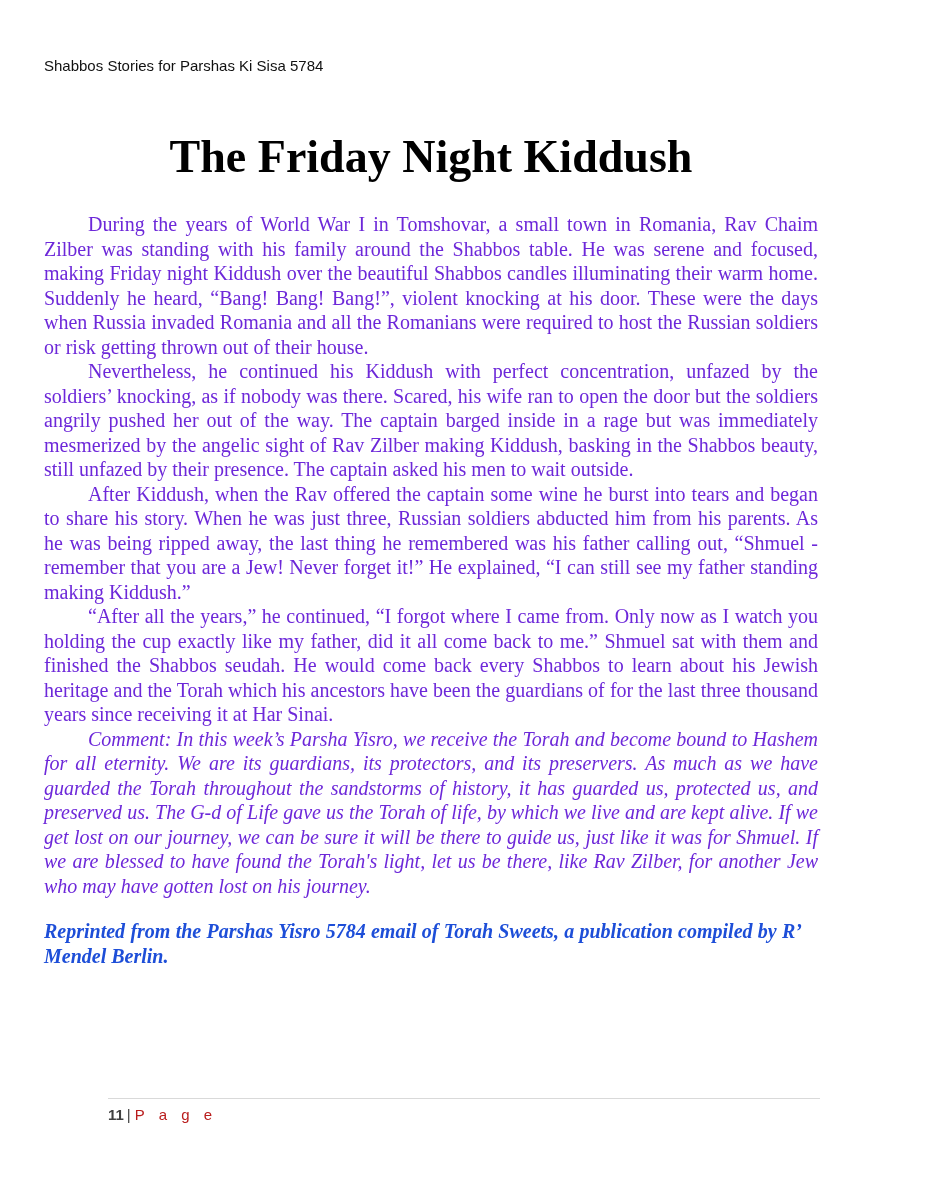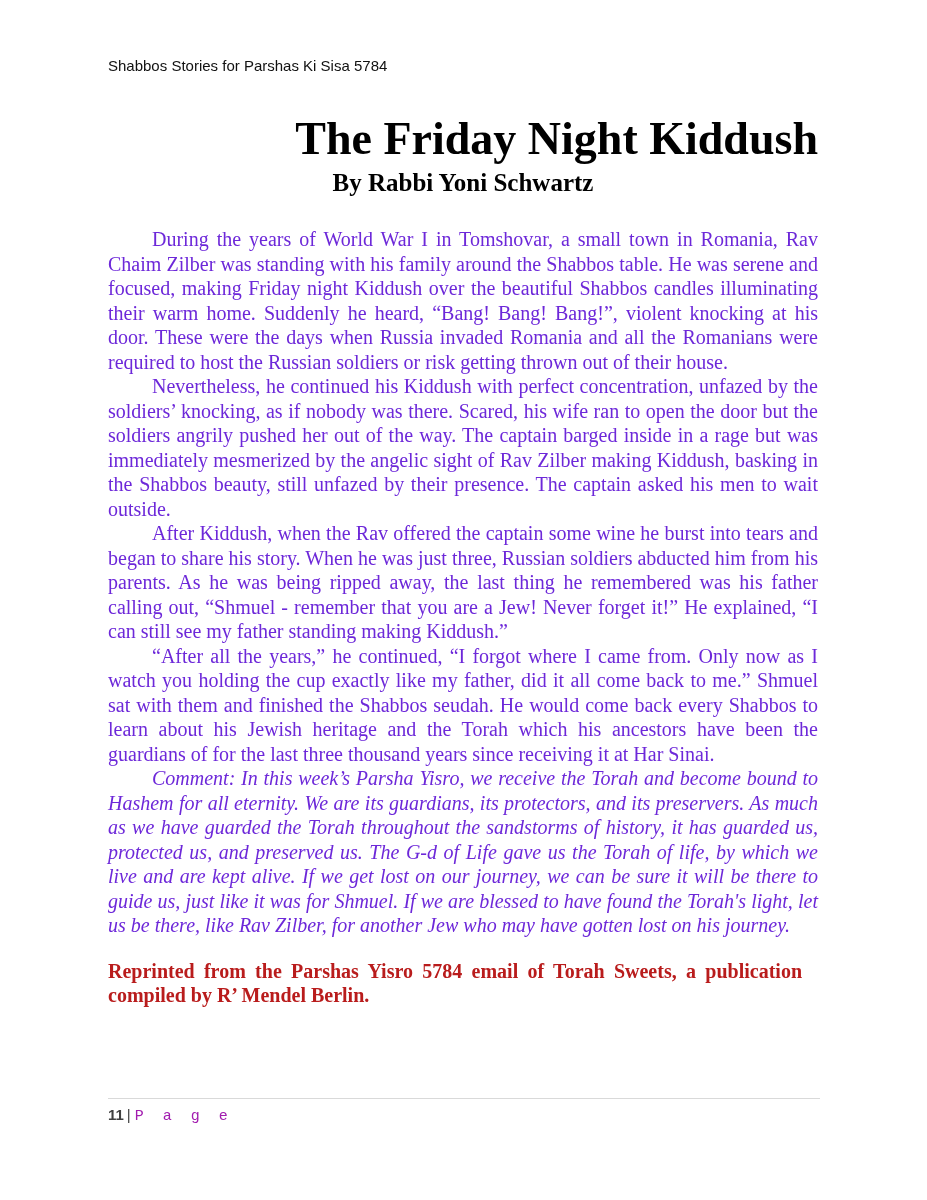--- a/index.html
+++ b/index.html
@@ -2,37 +2,37 @@
 <html><head>
 <meta charset="utf-8">
 <style>
   html, body { margin: 0; padding: 0; background: #ffffff; }
   .page {
     position: relative;
     width: 927px;
     height: 1200px;
     background: #ffffff;
     box-sizing: border-box;
-    padding: 56px 109px 0 108px;
+    padding: 56px 109px 0 44px;
     font-family: "Liberation Serif", serif;
     color: #1a1a1a;
     overflow: hidden;
   }
   .running-header {
     font-family: "Liberation Sans", sans-serif;
     font-size: 15px;
     line-height: 19px;
     color: #111111;
   }
   .article-title {
-    margin: 38px 0 0 0;
+    margin: 56px 0 0 0;
     font-size: 46px;
     line-height: 52px;
     font-weight: bold;
-    text-align: right;
+    text-align: center;
     color: #000000;
     letter-spacing: 0px;
   }
   .article-byline {
     margin: 3px 0 0 0;
     font-size: 25px;
     line-height: 30px;
     font-weight: bold;
     text-align: center;
     color: #000000;
@@ -46,47 +46,47 @@
     color: #6d28d9;
   }
   .body-text { margin-top: 29px; }
   .body-text p.comment { font-style: italic; }
   .attribution {
     margin: 21px 16px 0 0;
     font-size: 20px;
     line-height: 24.5px;
     text-align: justify;
     font-weight: bold;
-    color: #b91c1c;
+    font-style: italic;
+    color: #1d4ed8;
   }
   .page-footer {
     position: absolute;
     left: 108px;
     right: 107px;
     top: 1098px;
     border-top: 1px solid #d9d9d9;
     padding-top: 7px;
     font-family: "Liberation Sans", sans-serif;
     font-size: 15px;
     line-height: 18px;
   }
   .page-footer .page-num { font-weight: bold; color: #404040; }
   .page-footer .sep { color: #404040; margin: 0 4px 0 3px; font-weight: normal; }
-  .page-footer .page-label { color: #a21caf; letter-spacing: 5px; font-family: Liberation Mono, monospace; }
+  .page-footer .page-label { color: #b91c1c; letter-spacing: 5px; }
 </style>
 </head>
 <body>
 
 <div class="page">
 
   <div class="running-header">Shabbos Stories for Parshas Ki Sisa 5784</div>
 
   <h1 class="article-title">The Friday Night Kiddush</h1>
 
-  <h2 class="article-byline">By Rabbi Yoni Schwartz</h2>
 
   <div class="body-text">
     <p>During the years of World War I in Tomshovar, a small town in Romania, Rav Chaim Zilber was standing with his family around the Shabbos table. He was serene and focused, making Friday night Kiddush over the beautiful Shabbos candles illuminating their warm home. Suddenly he heard, “Bang! Bang! Bang!”, violent knocking at his door. These were the days when Russia invaded Romania and all the Romanians were required to host the Russian soldiers or risk getting thrown out of their house.</p>
     <p>Nevertheless, he continued his Kiddush with perfect concentration, unfazed by the soldiers’ knocking, as if nobody was there. Scared, his wife ran to open the door but the soldiers angrily pushed her out of the way. The captain barged inside in a rage but was immediately mesmerized by the angelic sight of Rav Zilber making Kiddush, basking in the Shabbos beauty, still unfazed by their presence. The captain asked his men to wait outside.</p>
     <p>After Kiddush, when the Rav offered the captain some wine he burst into tears and began to share his story. When he was just three, Russian soldiers abducted him from his parents. As he was being ripped away, the last thing he remembered was his father calling out, “Shmuel - remember that you are a Jew! Never forget it!” He explained, “I can still see my father standing making Kiddush.”</p>
     <p>“After all the years,” he continued, “I forgot where I came from. Only now as I watch you holding the cup exactly like my father, did it all come back to me.” Shmuel sat with them and finished the Shabbos seudah. He would come back every Shabbos to learn about his Jewish heritage and the Torah which his ancestors have been the guardians of for the last three thousand years since receiving it at Har Sinai.</p>
     <p class="comment">Comment: In this week’s Parsha Yisro, we receive the Torah and become bound to Hashem for all eternity. We are its guardians, its protectors, and its preservers. As much as we have guarded the Torah throughout the sandstorms of history, it has guarded us, protected us, and preserved us. The G-d of Life gave us the Torah of life, by which we live and are kept alive. If we get lost on our journey, we can be sure it will be there to guide us, just like it was for Shmuel. If we are blessed to have found the Torah's light, let us be there, like Rav Zilber, for another Jew who may have gotten lost on his journey.</p>
   </div>
 
   <p class="attribution">Reprinted from the Parshas Yisro 5784 email of Torah Sweets, a publication compiled by R’ Mendel Berlin.</p>

